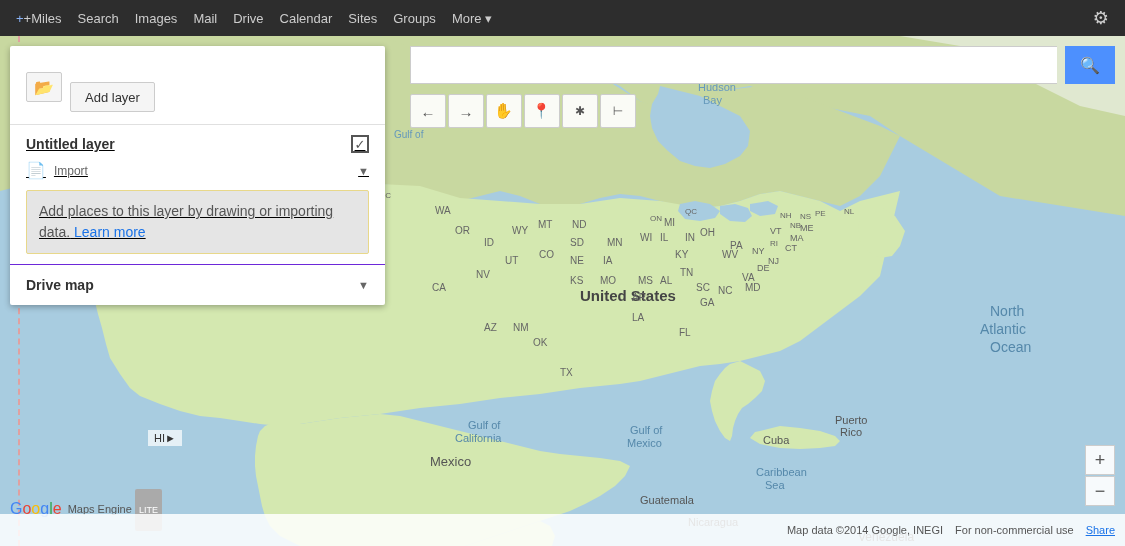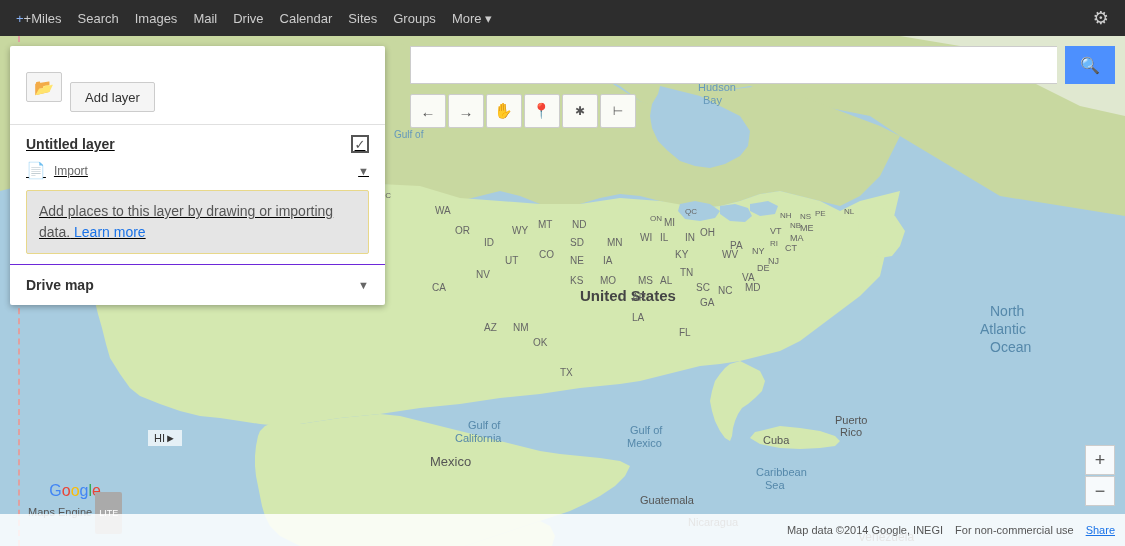--- a/index.html
+++ b/index.html
@@ -305,26 +305,25 @@
       font-size: 11px;
       color: #555;
       gap: 12px;
       z-index: 50;
     }
 
     
     #google-logo-area {
       position: absolute;
       bottom: 28px;
-      left: 28px;
+      left: 10px;
       z-index: 50;
       display: flex;
       align-items: center;
       gap: 6px;
-      flex-direction: column;
     }
 
     .google-text {
       font-size: 16px;
       font-family: Arial, sans-serif;
     }
     .g-blue { color: #4285f4; }
     .g-red { color: #ea4335; }
     .g-yellow { color: #fbbc05; }
     .g-green { color: #34a853; }

